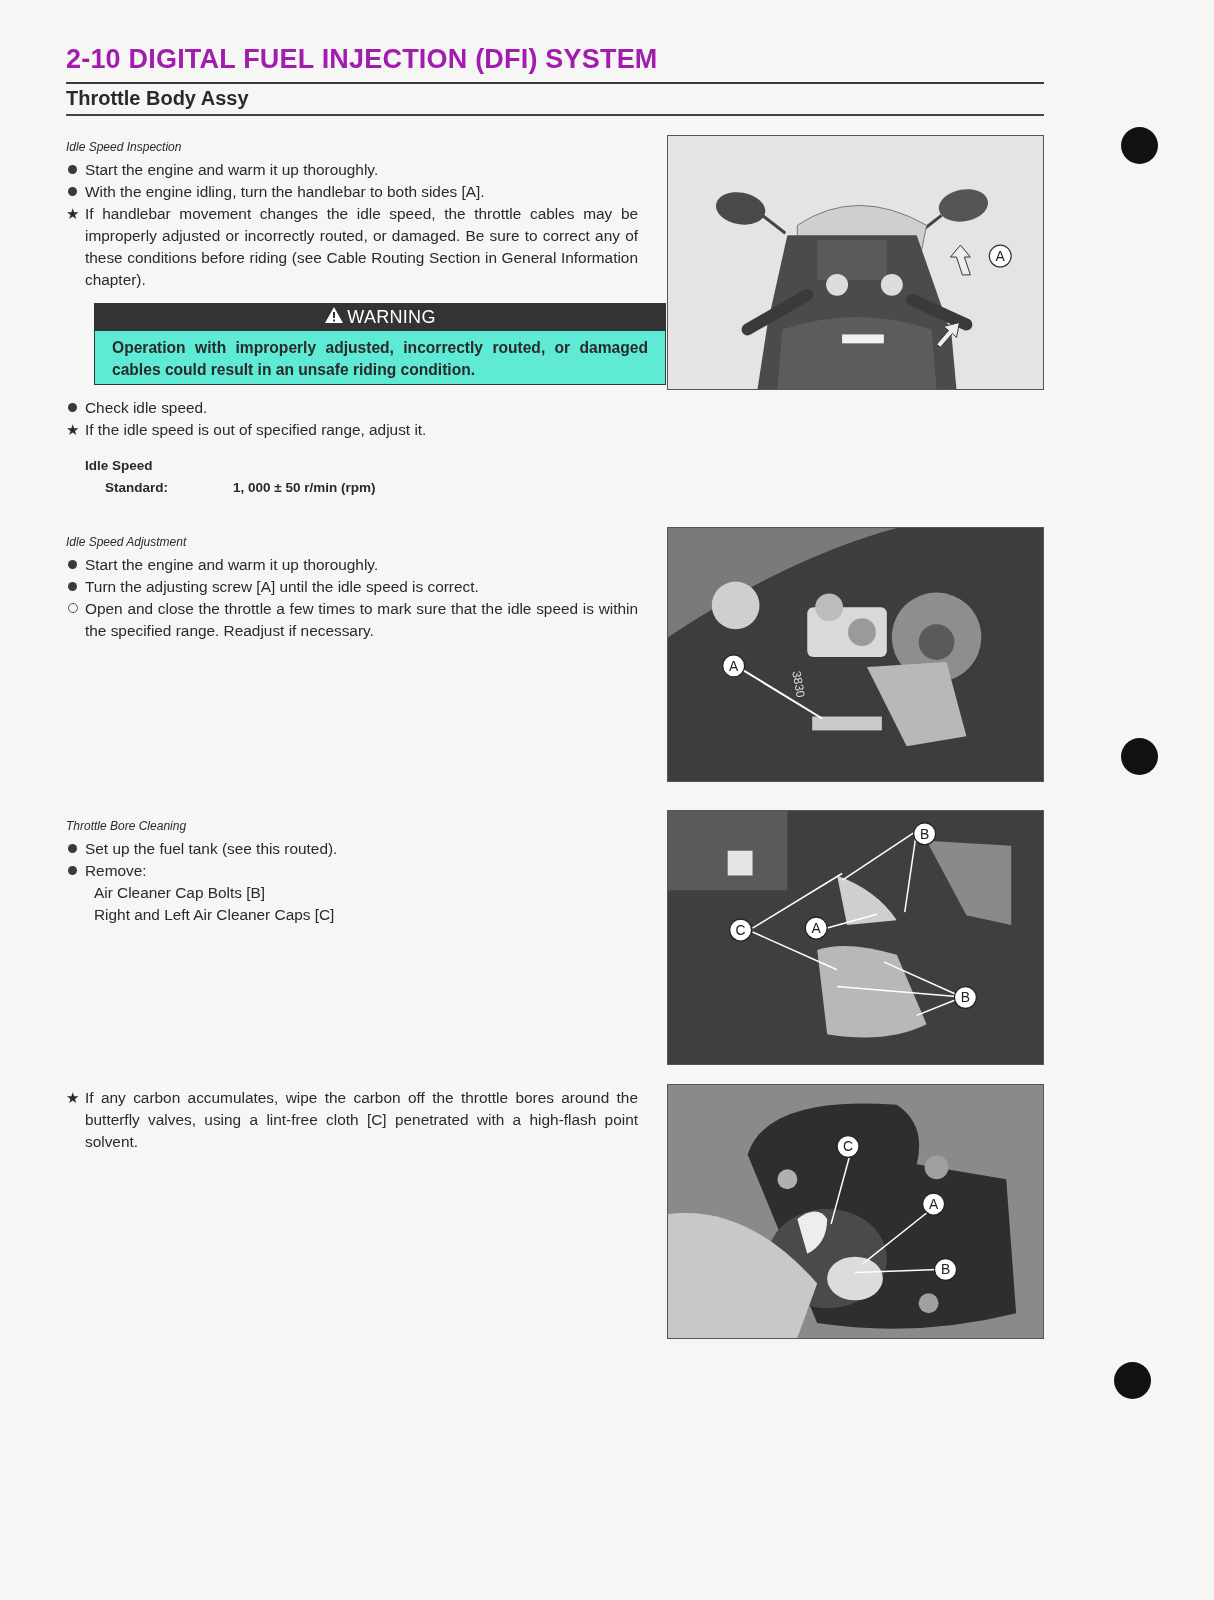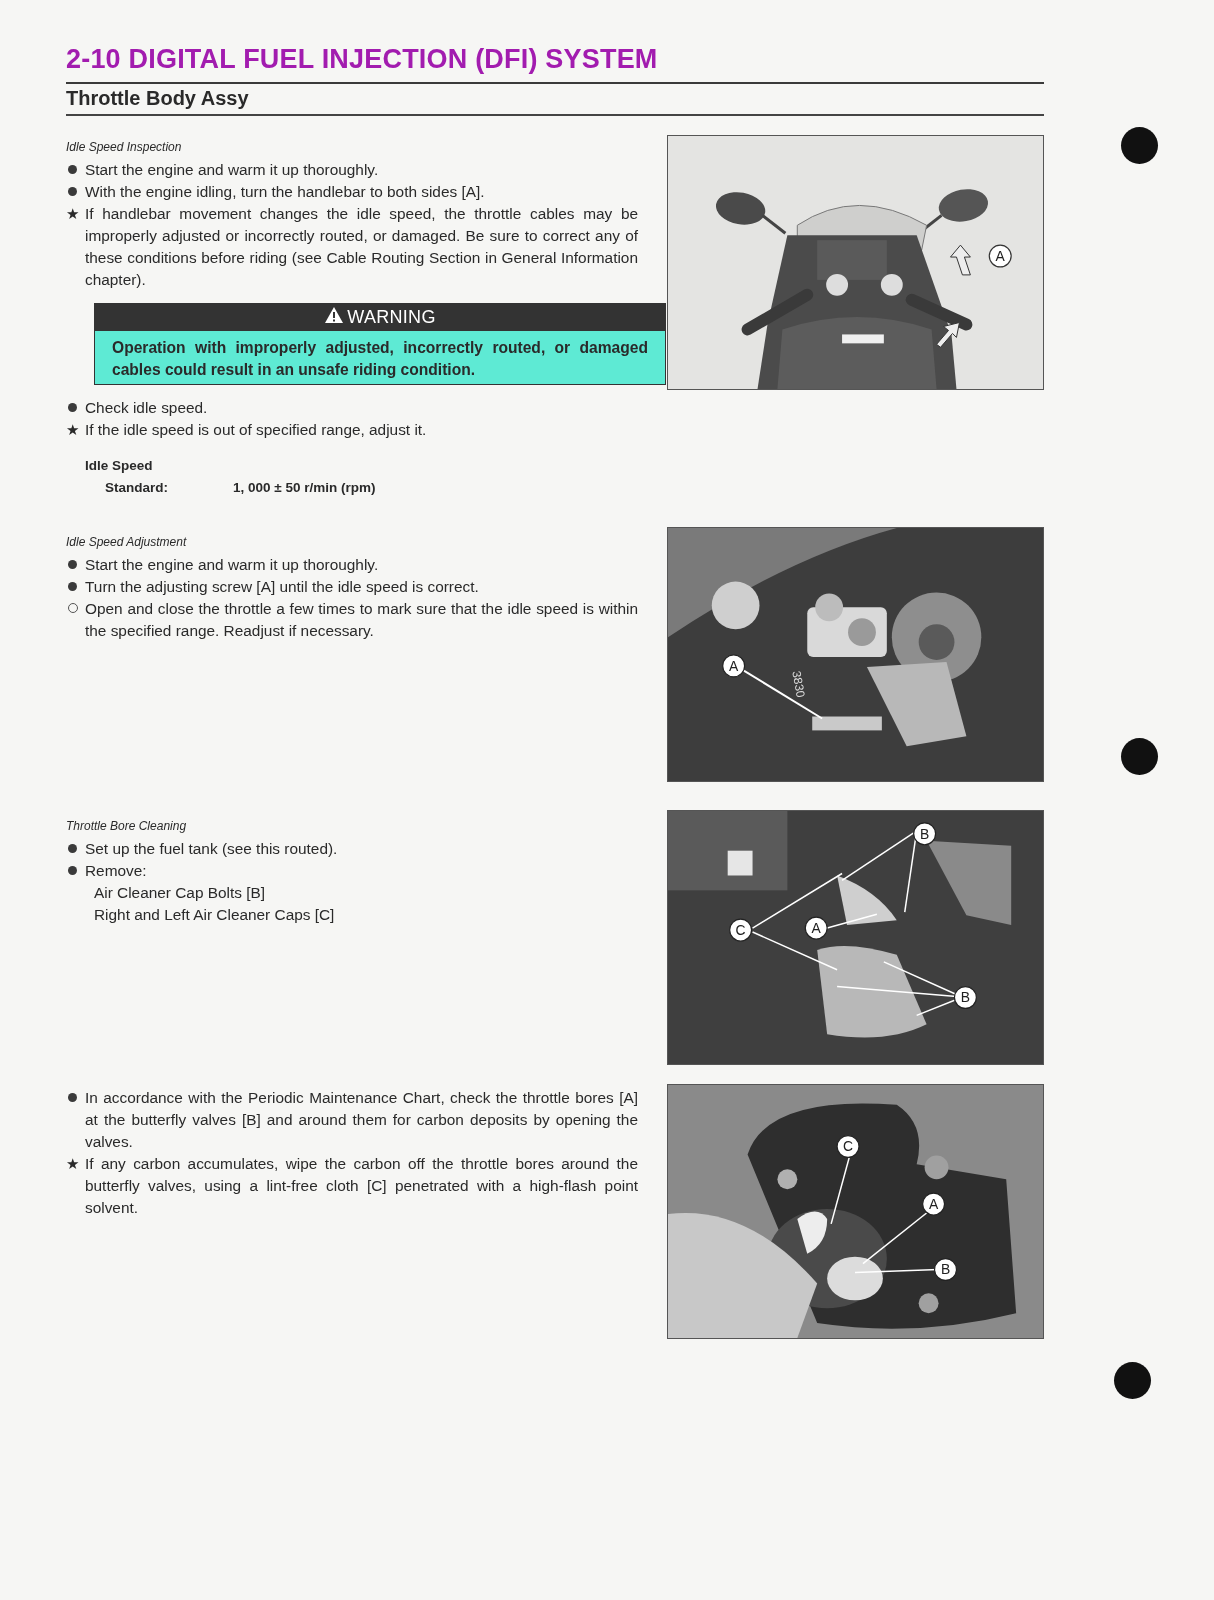--- a/index.html
+++ b/index.html
@@ -141,24 +141,20 @@
   </div>
   <div class="item">
     <span class="marker"><span class="dot"></span></span>
     <span>Remove:</span>
   </div>
   <div class="plain">Air Cleaner Cap Bolts [B]</div>
   <div class="plain">Right and Left Air Cleaner Caps [C]</div>
 </div>
 
 <div class="block" style="top:1087px;">
-  <div class="item last-just">
-    <span class="marker"><span class="dot"></span></span>
-    <span>In accordance with the Periodic Maintenance Chart, check the throttle bores [A] at the butterfly valves [B] and around them for carbon deposits by opening the valves.</span>
-  </div>
   <div class="item last-just">
     <span class="marker star">★</span>
     <span>If any carbon accumulates, wipe the carbon off the throttle bores around the butterfly valves, using a lint-free cloth [C] penetrated with a high-flash point solvent.</span>
   </div>
 </div>
 
 <div class="photo" style="top:135px;height:255px;background:#e2e2e0;">
   <svg viewBox="0 0 377 255" preserveAspectRatio="none">
     <rect width="377" height="255" fill="#e4e4e2"></rect>
     <ellipse cx="73" cy="73" rx="25" ry="16" fill="#4a4a4a" transform="rotate(10 73 73)"></ellipse>

